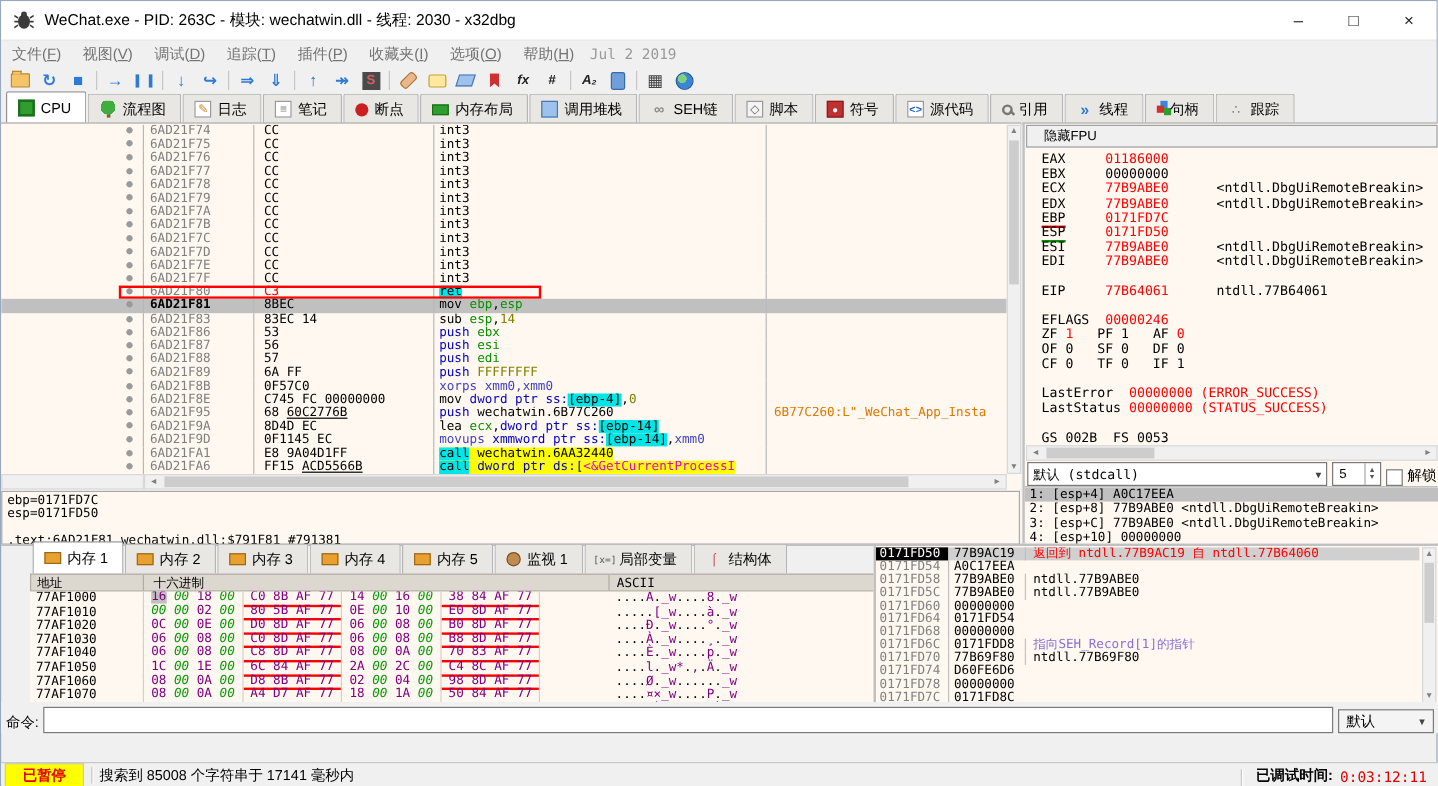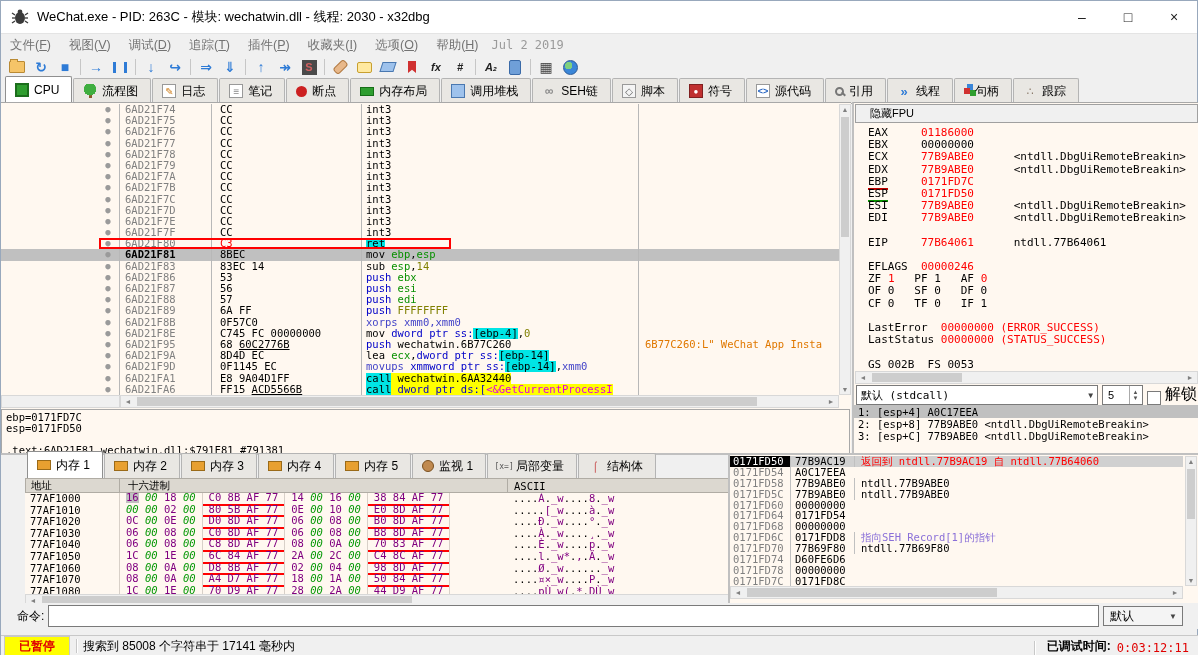--- a/index.html
+++ b/index.html
@@ -100,21 +100,21 @@
   .regbody{height:244px;overflow:hidden;padding:3px 0 0 14px;font-size:11px;line-height:12.2px;white-space:pre;}
   .regline{height:12.2px;}
   .ru-r{border-bottom:2px solid #c00000;} .ru-g{border-bottom:2px solid #089000;}
   .reg-hscroll{height:13px;margin:0 1px;}
   .convbar{height:21px;display:flex;align-items:flex-end;gap:4px;padding:0 2px;}
   .combo{flex:1;height:18px;background:#fff;border:1px solid #7a7a7a;display:flex;align-items:center;font-size:11px;padding-left:4px;font-family:"DejaVu Sans Mono",monospace;}
   .combo .caret{margin-left:auto;color:#444;font-size:8px;padding-right:4px;}
   .spin{width:34px;height:18px;background:#fff;border:1px solid #7a7a7a;display:flex;align-items:center;font-size:11px;padding-left:5px;position:relative;}
   .spin .ud{position:absolute;right:1px;top:0;bottom:0;width:11px;border-left:1px solid #aaa;display:flex;flex-direction:column;align-items:center;justify-content:center;font-size:6px;color:#555;}
   .chk{width:12px;height:12px;background:#fff;border:1px solid #7a7a7a;}
-  .chklbl{font-size:16px;}
+  .chklbl{font-size:12px;}
   .argbody{height:50px;overflow:hidden;font-size:10.5px;line-height:12px;white-space:pre;border-top:1px solid #c0c0c0;position:relative;}
   .argrow{padding-left:4px;height:12px;}
   .argrow.sel{background:#c0c0c0;}
 
   
   .bottom{position:absolute;top:452px;left:0;width:1198px;height:156px;border-top:2px solid #c0c0c0;box-sizing:border-box;}
   .btabs{height:23px;display:flex;align-items:flex-end;background:#f0f0f0;padding-left:2px;}
   .dumpwrap{position:absolute;left:0;top:0;width:727px;height:156px;margin-left:24px;}
   .dumphdr{position:absolute;top:23px;left:0;width:715px;height:15px;background:#dcd8d0;border:1px solid #b0aca4;box-sizing:border-box;display:flex;font-size:10.5px;align-items:center;}
   .dh-addr{width:94px;padding-left:5px;border-right:1px solid #b0aca4;box-sizing:border-box;height:100%;display:flex;align-items:center;}
@@ -139,21 +139,21 @@
   .strow{display:flex;height:10.9px;align-items:center;}
   .strow.sel{background:#d0d0d0;}
   .st-addr{width:60px;flex:0 0 auto;color:#808080;padding-left:3px;box-sizing:border-box;}
   .st-addr.sp{background:#000;color:#fff;}
   .st-val{width:64px;flex:0 0 auto;padding-left:4px;border-left:1px solid #c0c0c0;color:#000;box-sizing:border-box;}
   .st-cmt{flex:1;padding-left:6px;border-left:1px solid #c0c0c0;overflow:hidden;}
   .cc-red{color:#ff0000;} .cc-k{color:#000;} .cc-p{color:#8a6fd8;}
   .stack-hscroll{position:absolute;top:131px;left:0;width:453px;height:13px;}
 
   
-  .cmdbar{position:absolute;top:602px;left:0;width:1198px;height:26px;display:flex;align-items:center;background:#f0f0f0;padding:0 16px;box-sizing:border-box;gap:4px;}
+  .cmdbar{position:absolute;top:584px;left:0;width:1198px;height:26px;display:flex;align-items:flex-end;background:#f0f0f0;padding:0 4px;box-sizing:border-box;gap:4px;}
   .cmdlbl{font-size:12px;}
   .cmdinput{flex:1;height:20px;background:#fff;border:1px solid #7a7a7a;font-size:12px;padding:0 4px;outline:none;}
   .cmdcombo{width:80px;height:20px;background:#f4f4f4;border:1px solid #7a7a7a;display:flex;align-items:center;font-size:12px;padding-left:6px;box-sizing:border-box;}
   .cmdcombo .caret{margin-left:auto;padding-right:5px;font-size:8px;color:#444;}
   .statusbar{position:absolute;top:634px;left:0;width:1198px;height:21px;background:#f0f0f0;border-top:1px solid #c8c8c8;display:flex;align-items:center;font-size:12px;box-sizing:border-box;}
   .stbadge{background:#ffff00;color:#e00000;font-weight:bold;padding:1px 14px;margin-left:3px;border:1px solid #c8c8c8;}
   .stsep{width:1px;height:14px;background:#c8c8c8;margin:0 6px;box-shadow:1px 0 0 #fff;}
   .stmsg{color:#000;}
   .sttime{margin-left:auto;display:flex;align-items:flex-end;gap:6px;padding-right:10px;}
   .sttime .lbl{font-weight:bold;}
@@ -398,21 +398,21 @@
           <span>默认 (stdcall)</span>
           <span class="caret">▼</span>
         </div>
         <div class="spin">
           <span>5</span>
           <span class="ud">▲<br>▼</span>
         </div>
         <div class="chk"></div>
         <span class="chklbl">解锁</span>
       </div>
-      <div class="argbody mono" id="argbody"><div class="argrow sel">1: [esp+4] A0C17EEA</div><div class="argrow">2: [esp+8] 77B9ABE0 &lt;ntdll.DbgUiRemoteBreakin&gt;</div><div class="argrow">3: [esp+C] 77B9ABE0 &lt;ntdll.DbgUiRemoteBreakin&gt;</div></div>
+      <div class="argbody mono" id="argbody"><div class="argrow sel">1: [esp+4] A0C17EEA</div><div class="argrow">2: [esp+8] 77B9ABE0 &lt;ntdll.DbgUiRemoteBreakin&gt;</div><div class="argrow">3: [esp+C] 77B9ABE0 &lt;ntdll.DbgUiRemoteBreakin&gt;</div><div class="argrow">4: [esp+10] 00000000</div></div>
     </div>
   </div>
 
   <div class="bottom">
     <div class="dumpwrap">
       <div class="btabs" id="dumptabs">
           <div class="tab active">
             <span class="ti ti-dump"></span>
             <span>内存 1</span>
           </div>

